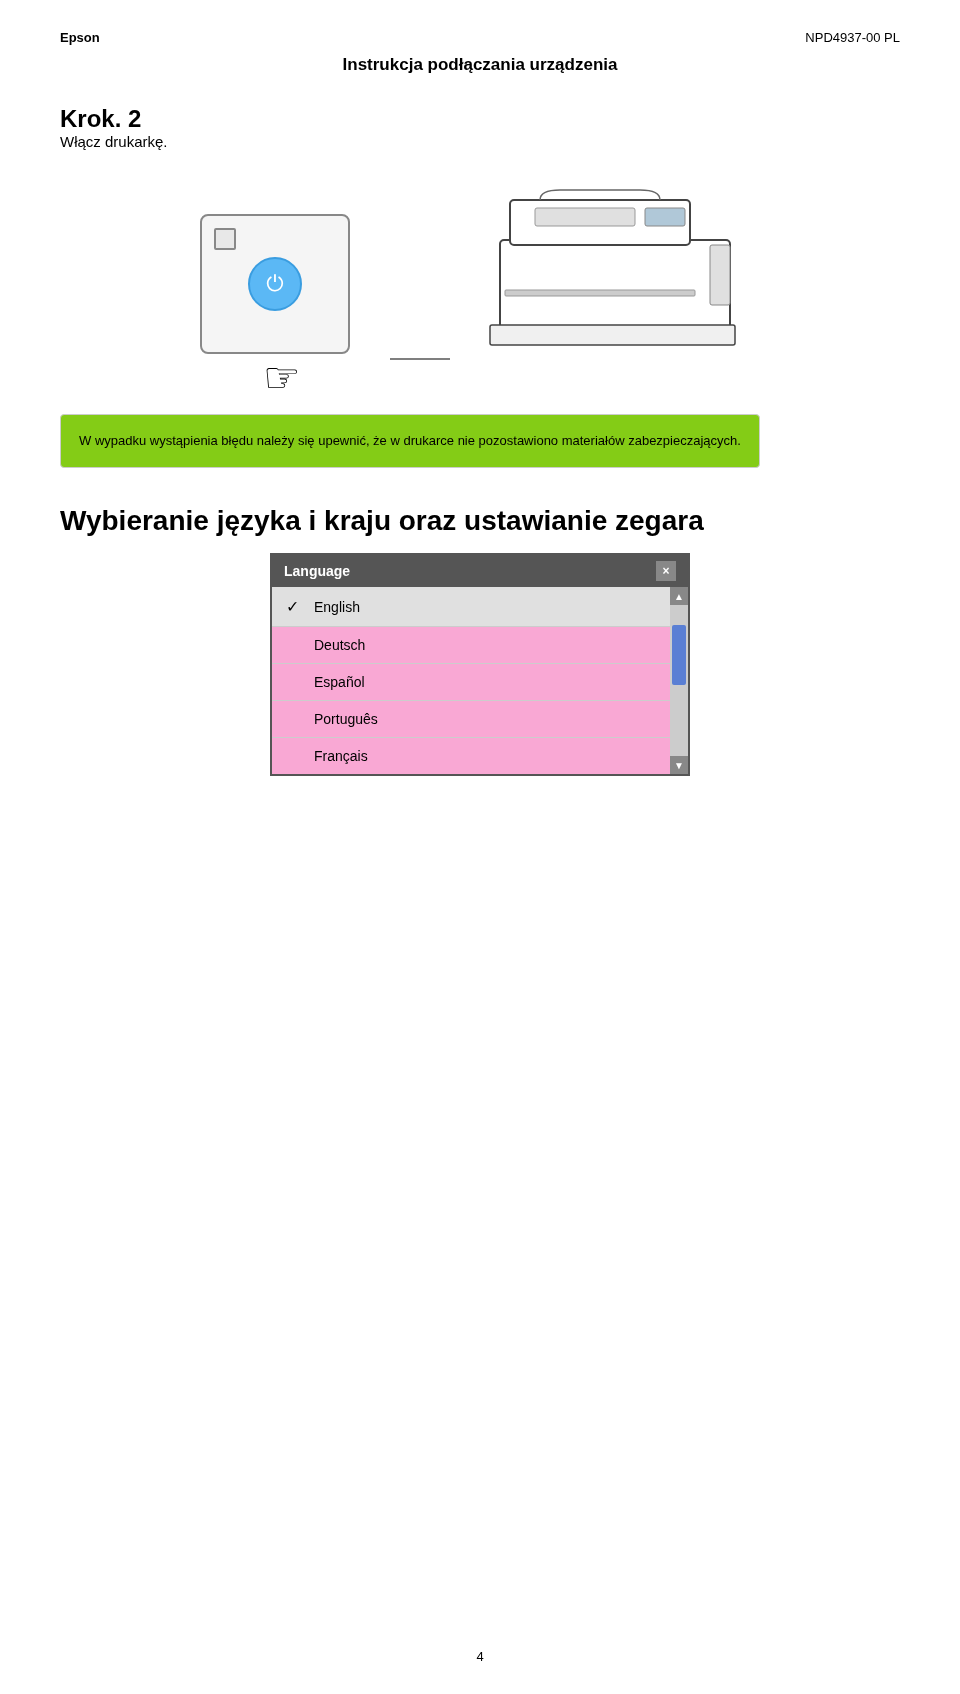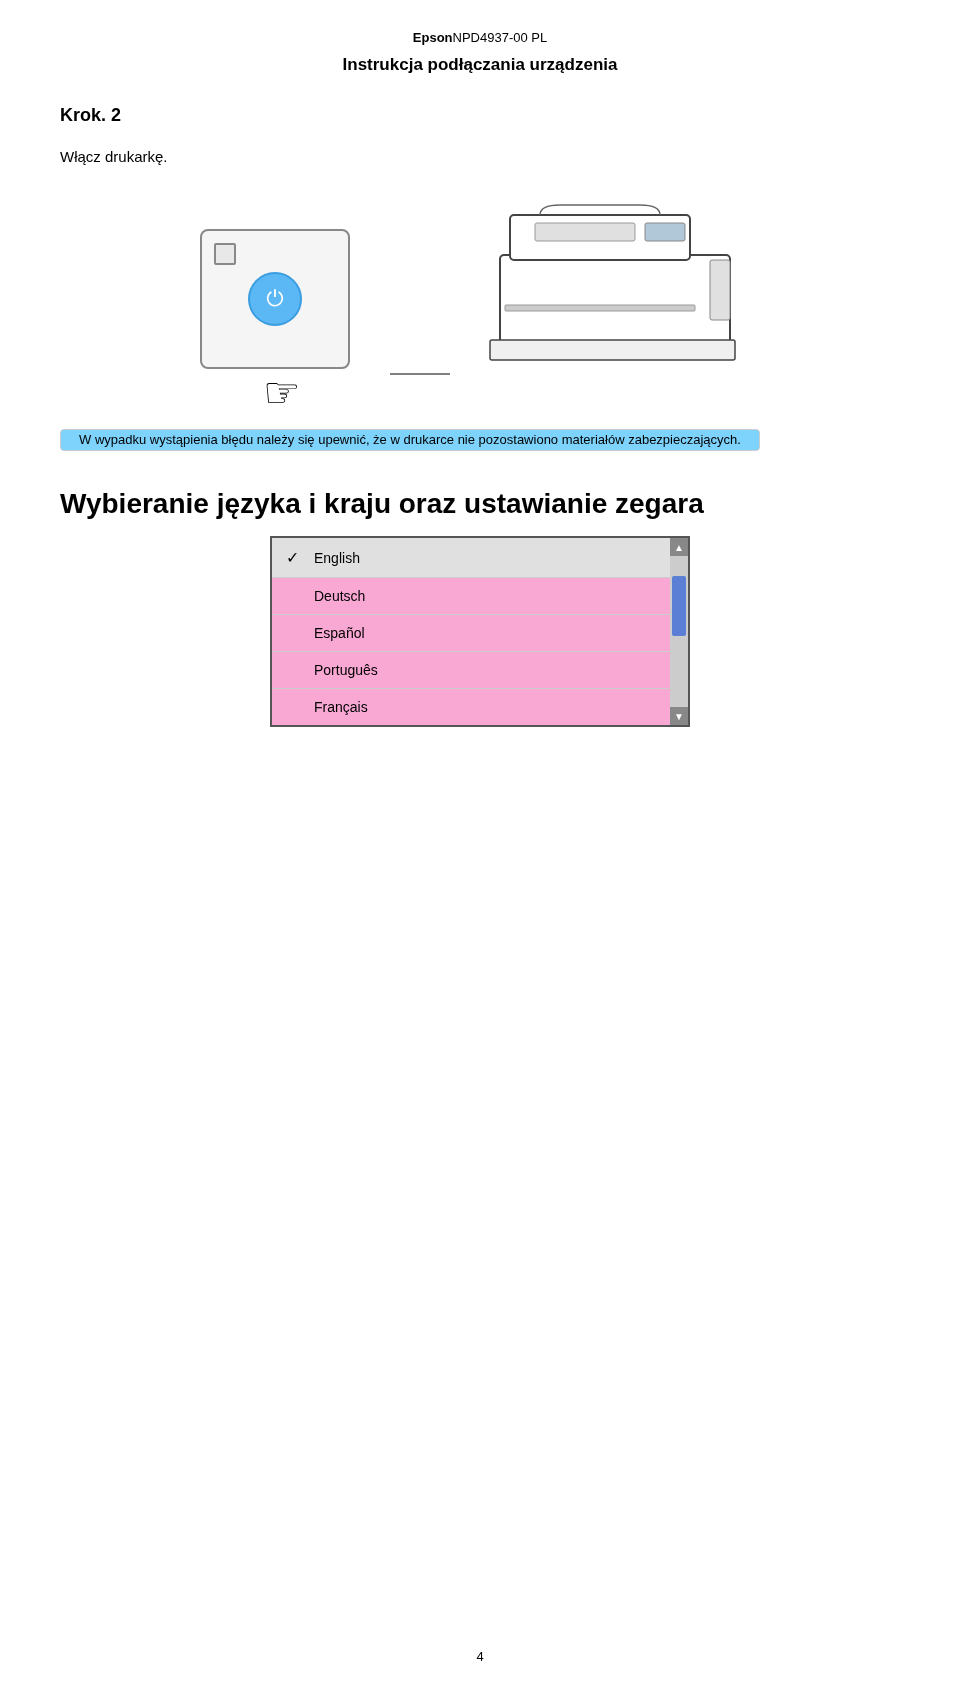--- a/index.html
+++ b/index.html
@@ -15,21 +15,21 @@
     .page {
       width: 960px;
       min-height: 1694px;
       padding: 30px 60px 60px 60px;
       position: relative;
     }
 
     
     .header {
       display: flex;
-      justify-content: center;
+      justify-content: space-between;
       align-items: flex-start;
       margin-bottom: 10px;
     }
     .header-brand {
       font-size: 13px;
       font-weight: bold;
       color: #000;
     }
     .header-doc-id {
       font-size: 13px;
@@ -42,23 +42,23 @@
       margin-bottom: 30px;
     }
     .page-title {
       font-size: 17px;
       font-weight: bold;
       color: #000;
     }
 
     
     .step-heading {
-      font-size: 18px;
-      font-weight: bold;
-      margin-bottom: 22px;
+      font-size: 24px;
+      font-weight: bold;
+      margin-bottom: 0;
     }
 
     
     .step-subtitle {
       font-size: 15px;
       margin-bottom: 30px;
     }
 
     
     .illustration-area {
@@ -116,22 +116,22 @@
       background: #e8e8e8;
       position: absolute;
       top: 12px;
       left: 12px;
     }
 
     
     .warning-box {
       border: 1.5px solid #ccc;
       border-radius: 4px;
-      background: #7dd3fc;
-      padding: 0 18px;
+      background: #84cc16;
+      padding: 16px 18px;
       font-size: 13px;
       line-height: 1.5;
       margin-bottom: 36px;
       max-width: 700px;
     }
 
     
     .section-heading {
       font-size: 28px;
       font-weight: bold;
@@ -330,20 +330,26 @@
   <div class="warning-box">
     <span>W wypadku wystąpienia błędu należy się upewnić, że w drukarce nie pozostawiono materiałów zabezpieczających.</span>
   </div>
 
   <div class="section-heading">Wybieranie języka i kraju oraz ustawianie zegara</div>
 
 
   <div class="language-selector-wrapper">
     <div class="language-selector">
 
+      <div class="language-selector-header">
+        <span>Language</span>
+        <div class="language-selector-header-close">
+          <span>×</span>
+        </div>
+      </div>
 
       <div class="language-list">
 
         <div class="scrollbar">
           <div class="scrollbar-arrow">
             <span>▲</span>
           </div>
           <div class="scrollbar-thumb"></div>
           <div class="scrollbar-arrow down">
             <span>▼</span>

